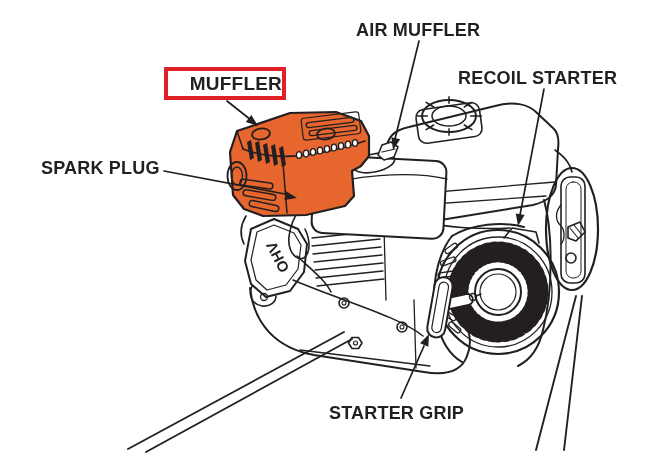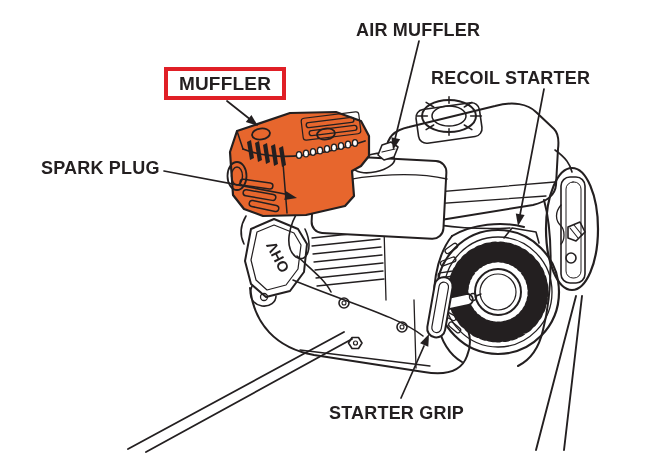--- a/index.html
+++ b/index.html
@@ -23,25 +23,25 @@
     font-size:18px;
     line-height:1;
     letter-spacing:.2px;
     white-space:nowrap;
     user-select:none;
   }
   .muffler-box{
     left:164px;top:67px;width:122px;height:33px;
     border:4px solid var(--highlight-red);
     box-sizing:border-box;
-    display:flex;align-items:center;justify-content:center;
+    display:flex;align-items:center;justify-content:flex-end;
     font-size:19px;
   }
   .lbl-air{left:356px;top:21px;}
-  .lbl-recoil{left:431px;top:69px;}
+  .lbl-recoil{left:458px;top:69px;}
   .lbl-spark{left:41px;top:159px;}
   .lbl-grip{left:329px;top:404px;}
 </style>
 </head>
 <body>
 
 <div class="stage">
 
   <svg width="665" height="453" viewBox="0 0 665 453" fill="none" stroke="currentColor" stroke-linecap="round" stroke-linejoin="round">
 

